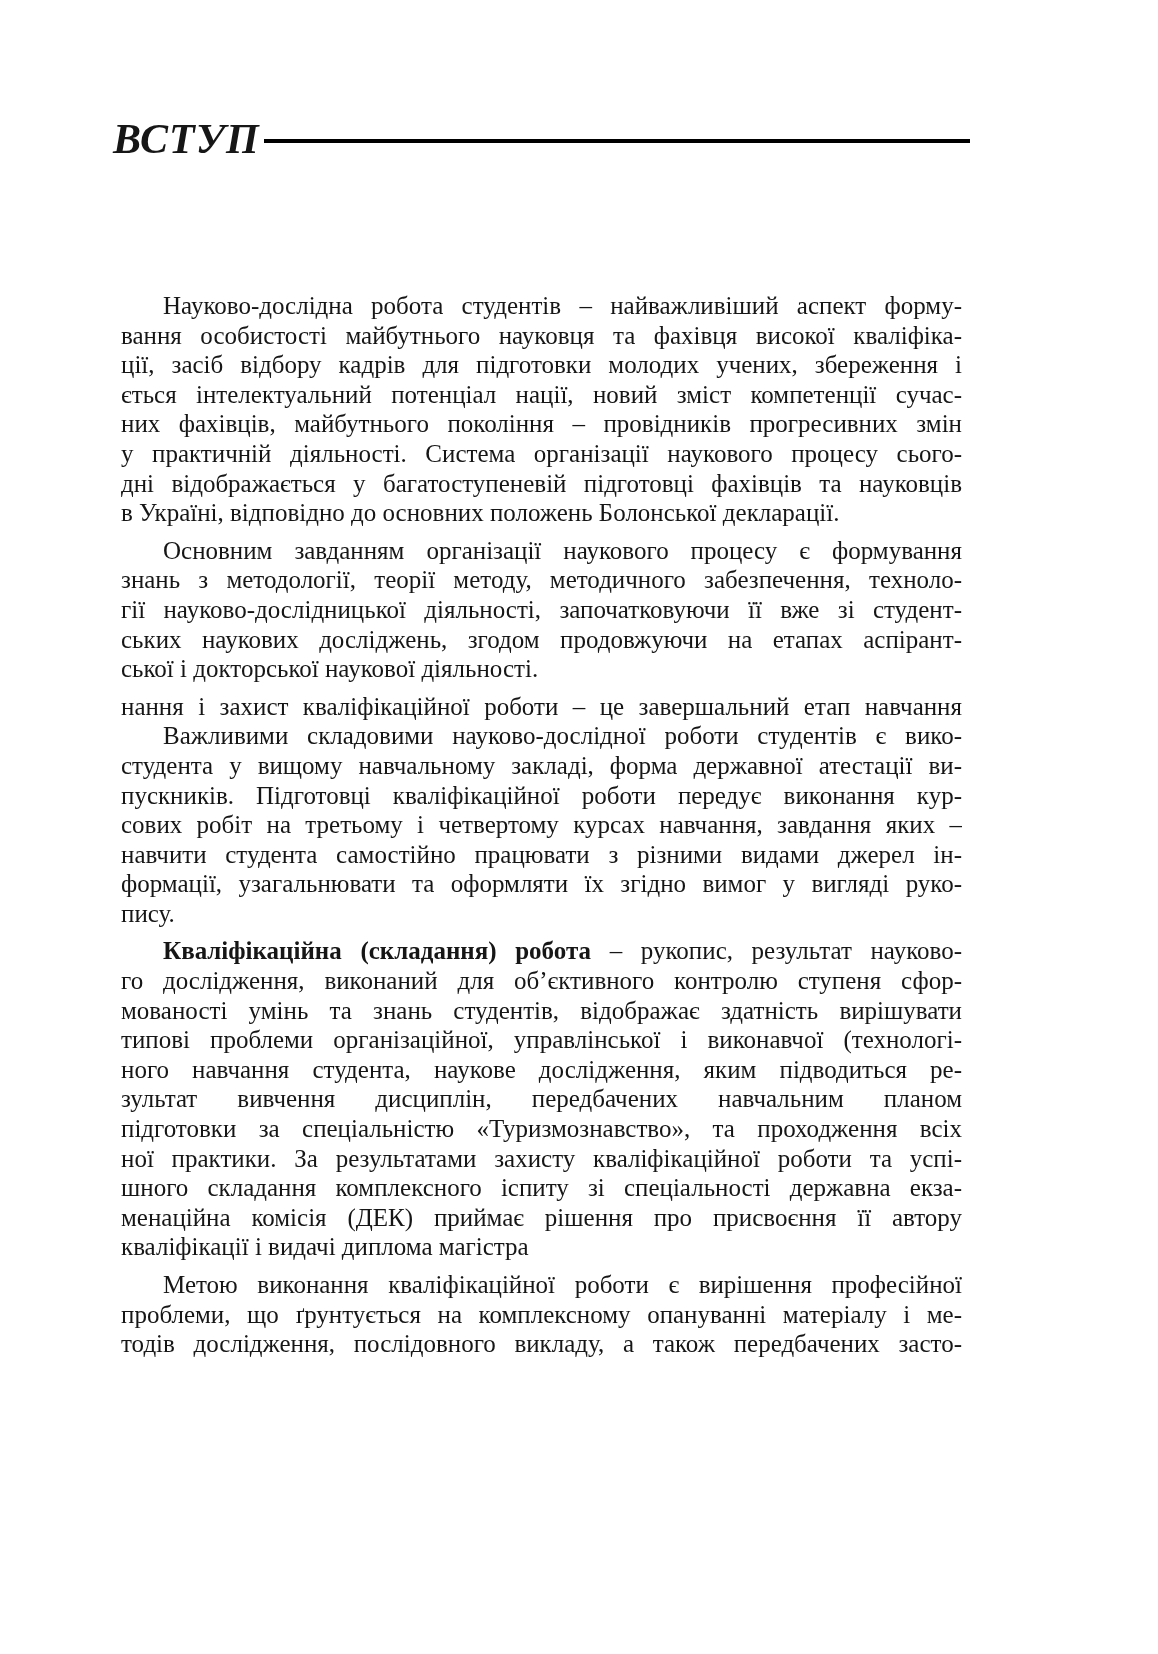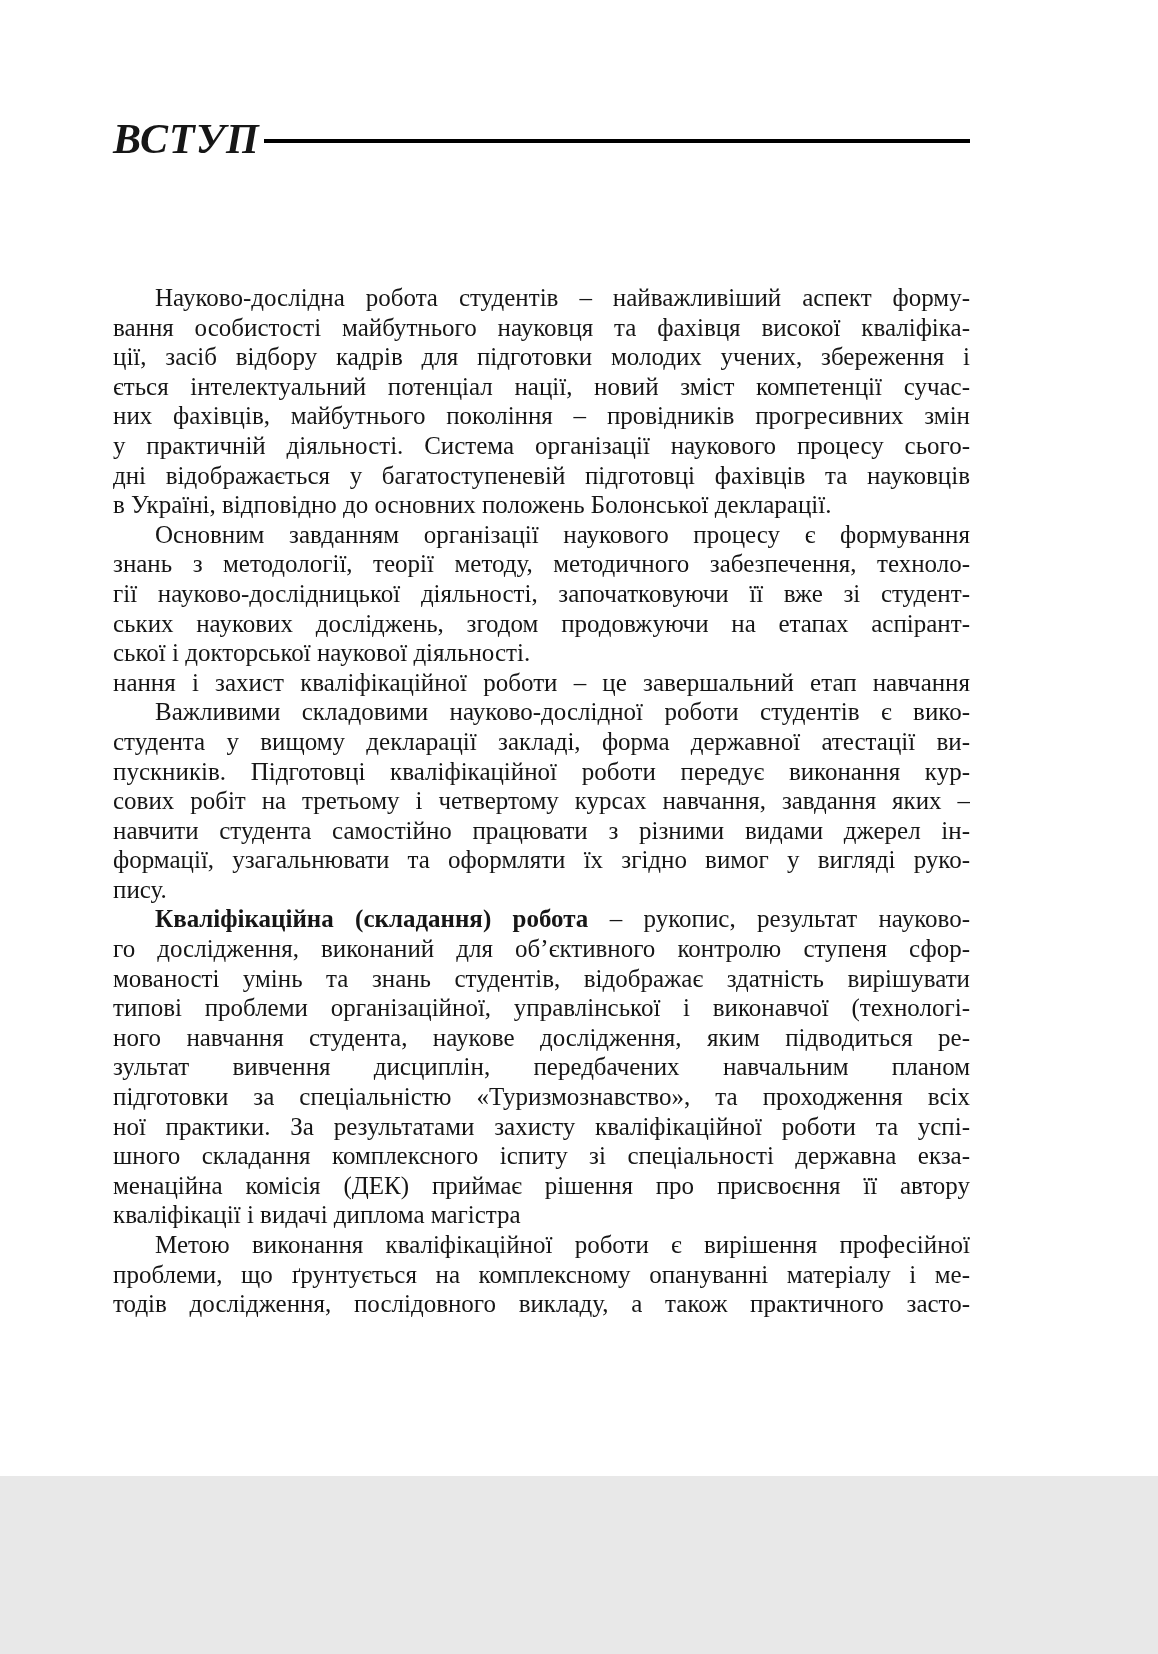--- a/index.html
+++ b/index.html
@@ -3,21 +3,21 @@
 <meta charset="utf-8">
 <style>
   html, body {
     margin: 0;
     padding: 0;
     background: #e8e8e8;
   }
   .page {
     position: relative;
     width: 1158px;
-    height: 1476px;
+    height: 1654px;
     margin: 0 auto;
     background: #ffffff;
     font-family: "Liberation Serif", serif;
     color: #161616;
     overflow: hidden;
   }
   .heading-row {
     position: absolute;
     left: 113px;
     top: 116px;
@@ -41,21 +41,21 @@
     margin-top: 4px;
   }
   .body-text {
     position: absolute;
     left: 113px;
     top: 283px;
     width: 857px;
     font-size: 25px;
     line-height: 29.6px;
   }
-  .paragraph { margin: 0; }
+  .paragraph { margin: 8px; }
   .line {
     text-align: justify;
     text-align-last: justify;
     white-space: normal;
     overflow: hidden;
   }
   .line.first { text-indent: 42px; }
   .line.endline { text-align-last: left; }
   .bold { font-weight: bold; }
 </style>
@@ -81,21 +81,21 @@
       <div class="paragraph">
         <div class="line first">Основним завданням організації наукового процесу є формування</div>
         <div class="line">знань з методології, теорії методу, методичного забезпечення, техноло-</div>
         <div class="line">гії науково-дослідницької діяльності, започатковуючи її вже зі студент-</div>
         <div class="line">ських наукових досліджень, згодом продовжуючи на етапах аспірант-</div>
         <div class="line endline">ської і докторської наукової діяльності.</div>
       </div>
       <div class="paragraph">
         <div class="line">нання і захист кваліфікаційної роботи – це завершальний етап навчання</div>
         <div class="line first">Важливими складовими науково-дослідної роботи студентів є вико-</div>
-        <div class="line">студента у вищому декларації закладі, форма державної атестації ви-</div>
+        <div class="line">студента у вищому навчальному закладі, форма державної атестації ви-</div>
         <div class="line">пускників. Підготовці кваліфікаційної роботи передує виконання кур-</div>
         <div class="line">сових робіт на третьому і четвертому курсах навчання, завдання яких –</div>
         <div class="line">навчити студента самостійно працювати з різними видами джерел ін-</div>
         <div class="line">формації, узагальнювати та оформляти їх згідно вимог у вигляді руко-</div>
         <div class="line endline">пису.</div>
       </div>
       <div class="paragraph">
         <div class="line first"><span class="bold">Кваліфікаційна (складання) робота</span><span>  – рукопис, результат науково-</span></div>
         <div class="line">го дослідження, виконаний для об’єктивного контролю ступеня сфор-</div>
         <div class="line">мованості умінь та знань студентів, відображає здатність вирішувати</div>
@@ -104,16 +104,16 @@
         <div class="line">зультат вивчення дисциплін, передбачених навчальним планом</div>
         <div class="line">підготовки за спеціальністю «Туризмознавство», та проходження всіх</div>
         <div class="line">ної практики. За результатами захисту кваліфікаційної роботи та успі-</div>
         <div class="line">шного складання комплексного іспиту зі спеціальності державна екза-</div>
         <div class="line">менаційна комісія (ДЕК) приймає рішення про присвоєння її автору</div>
         <div class="line endline">кваліфікації і видачі диплома магістра</div>
       </div>
       <div class="paragraph">
         <div class="line first">Метою виконання кваліфікаційної роботи є вирішення професійної</div>
         <div class="line">проблеми, що ґрунтується на комплексному опануванні матеріалу і ме-</div>
-        <div class="line">тодів дослідження, послідовного викладу, а також практичного засто-</div>
+        <div class="line">тодів дослідження, послідовного викладу, а також передбачених засто-</div>
       </div>
     </div>
 </div>
 
 </body></html>

